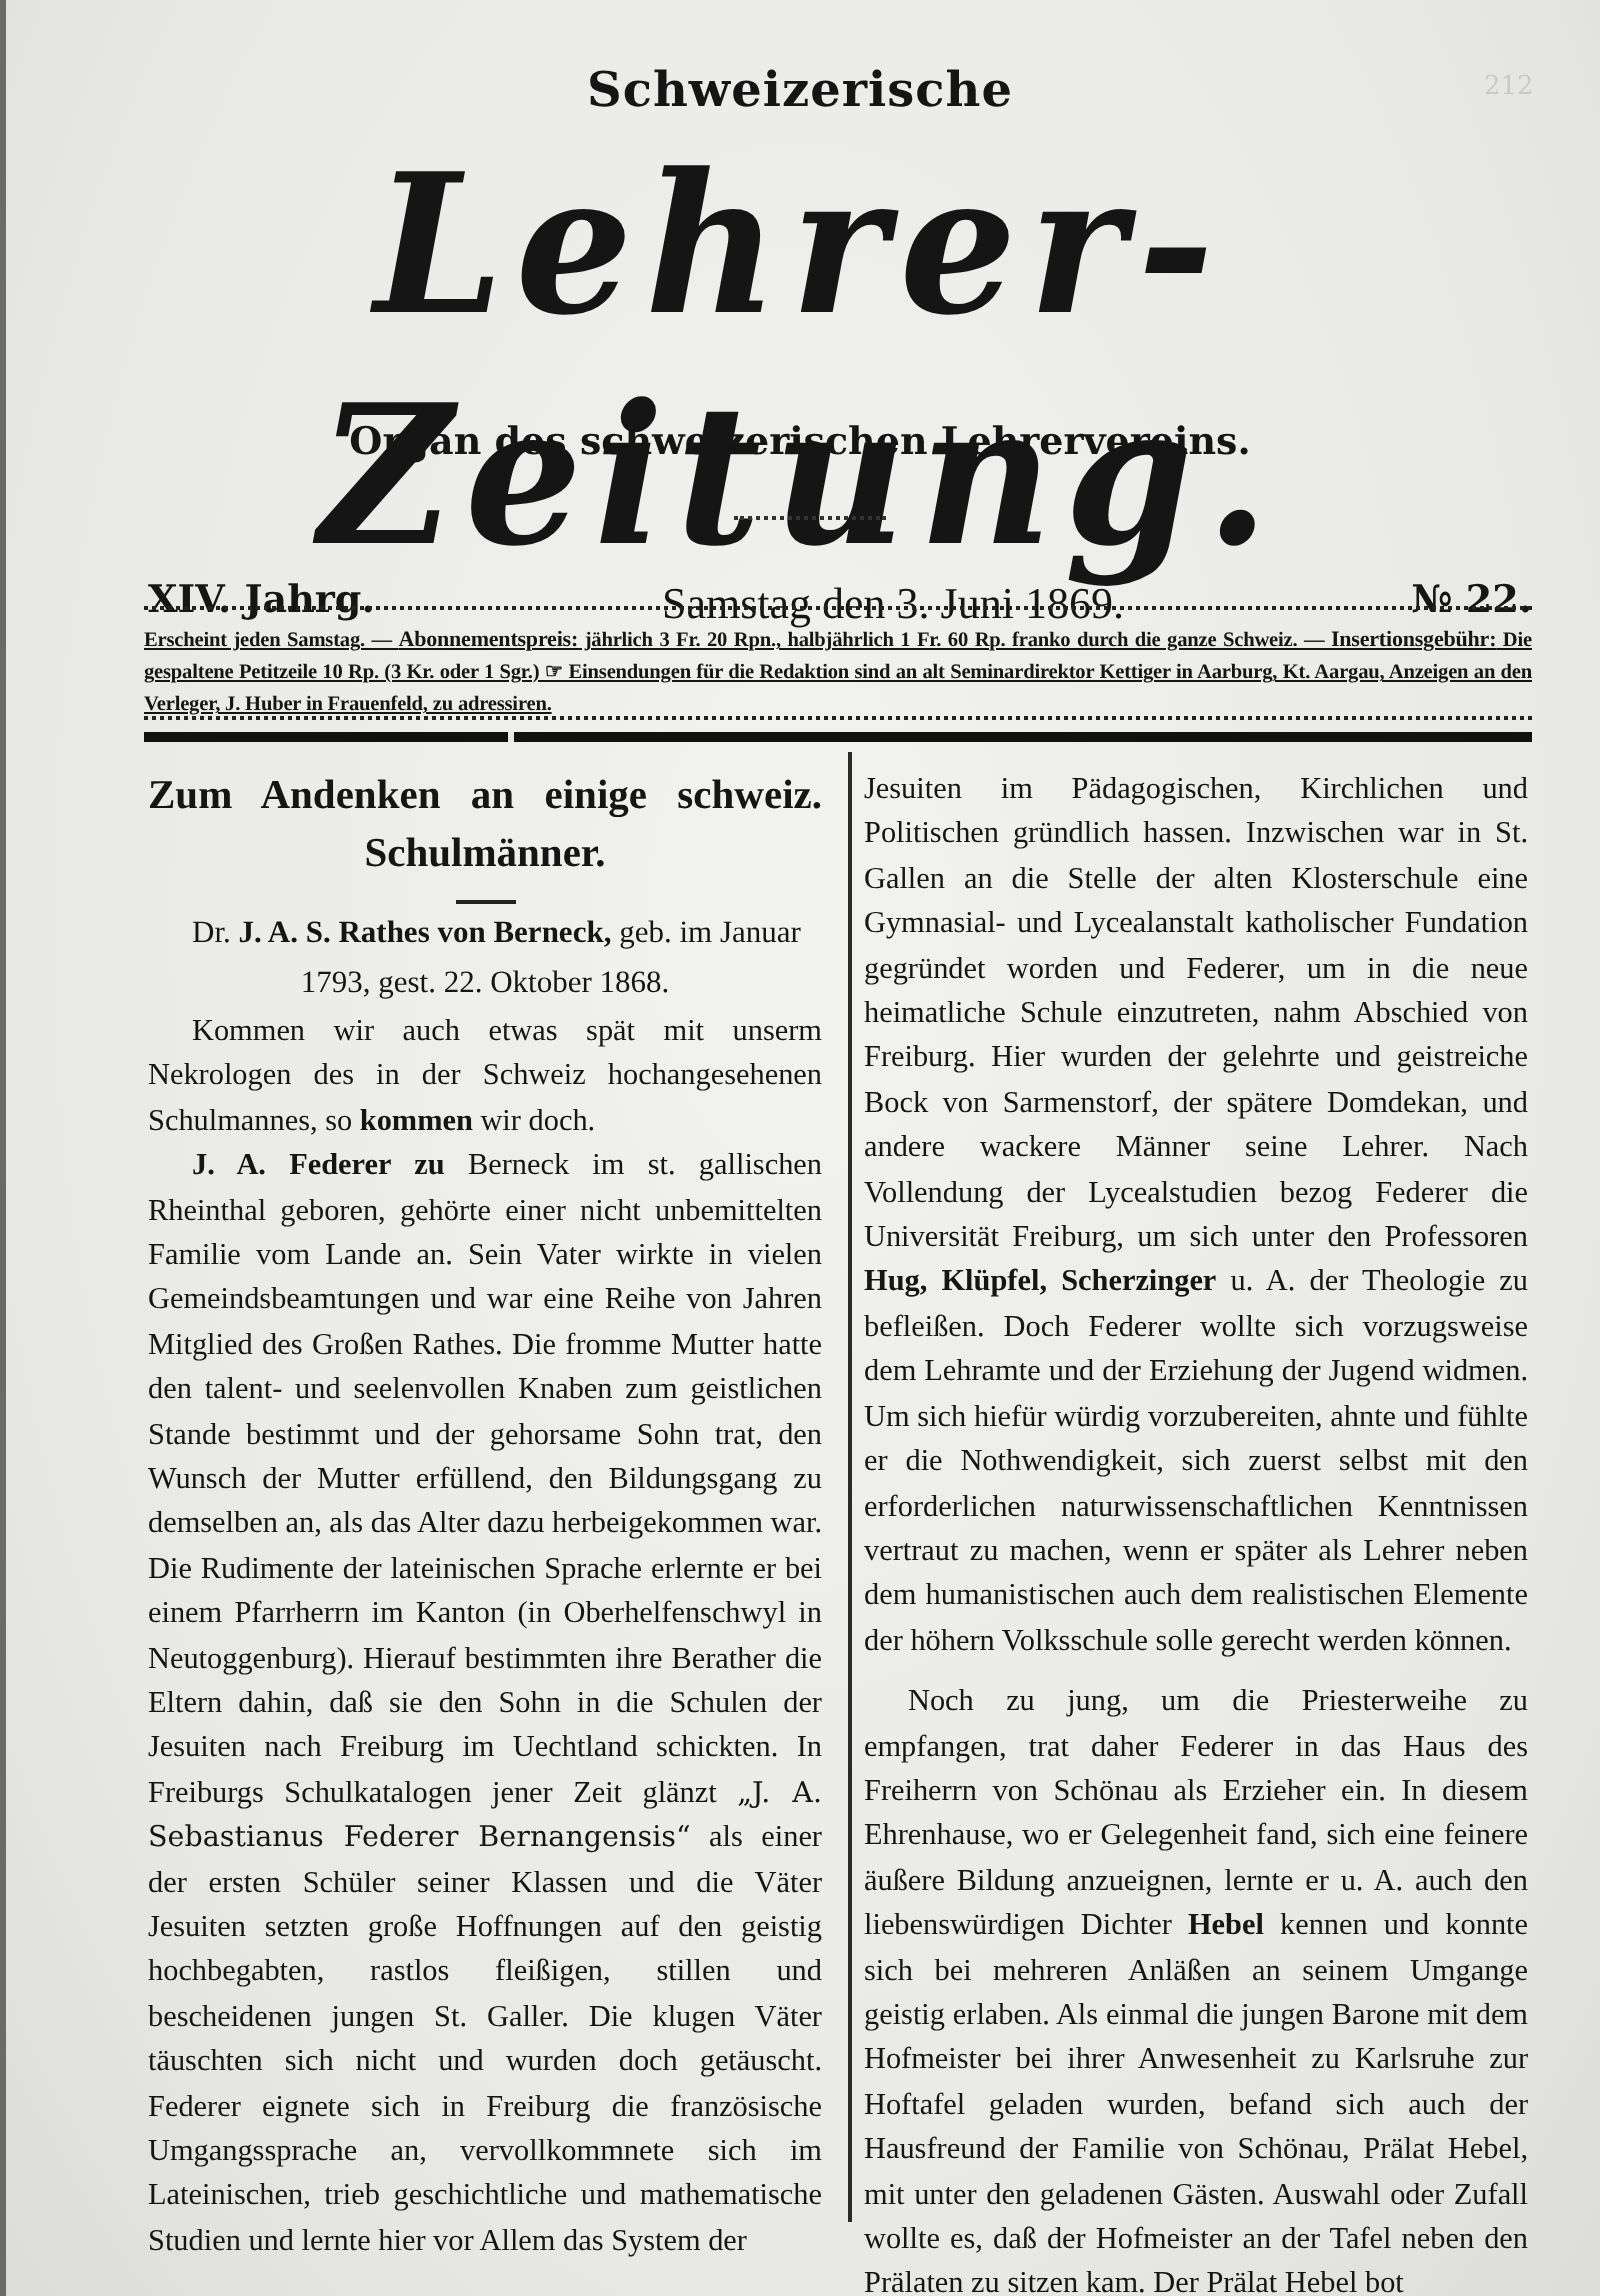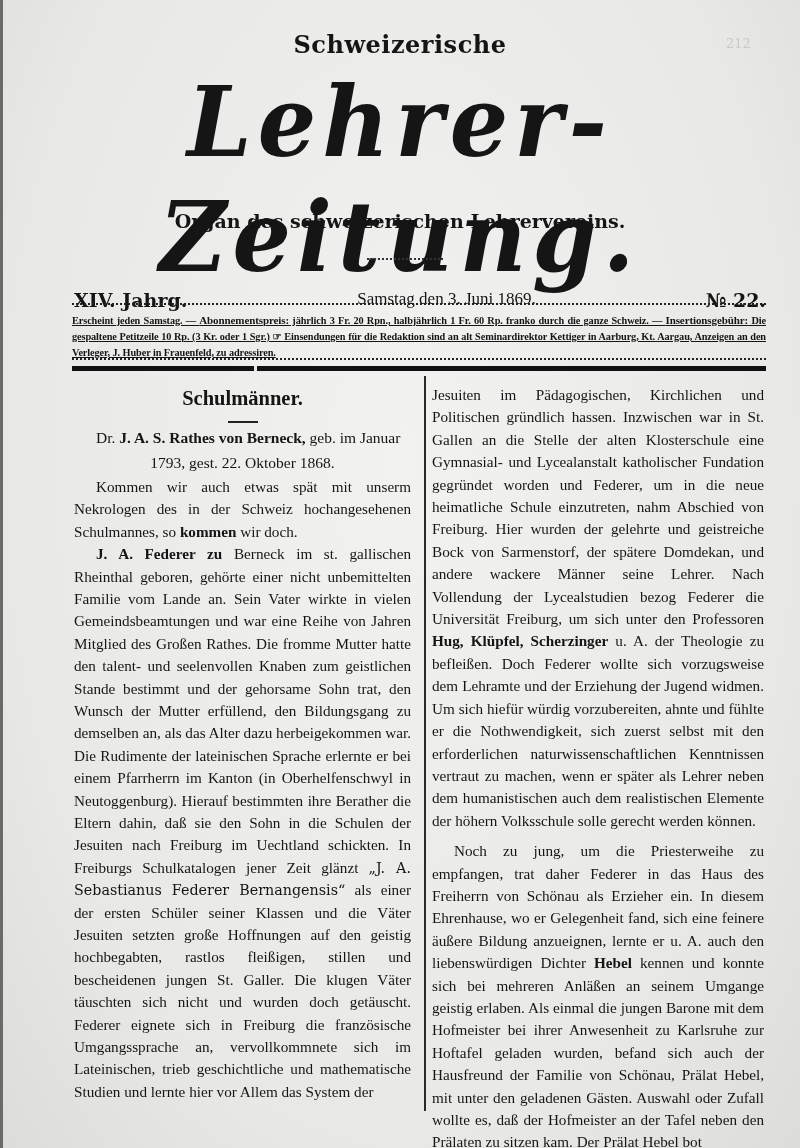--- a/index.html
+++ b/index.html
@@ -7,34 +7,34 @@
     width:800px; height:1148px; overflow:hidden;
     background:#ececea;
     font-family:"DejaVu Serif", serif;
     color:#151515;
     position:relative;
   }
   .page { position:absolute; left:0; top:0; width:800px; height:1148px;
     background: radial-gradient(ellipse at 50% 40%, #f2f2f0 0%, #e8e8e6 70%, #dcdcda 100%);
   }
   .left-edge { position:absolute; left:0; top:0; width:3px; height:1148px; background:#6a6a6a; }
-  .pagemark { position:absolute; left:726px; top:36px; font-size:13px; color:#c9c9c9; font-family:"DejaVu Serif", serif; }
+  .pagemark { position:absolute; left:742px; top:36px; font-size:13px; color:#c9c9c9; font-family:"DejaVu Serif", serif; }
   .kicker { position:absolute; left:0; width:800px; top:30px; text-align:center;
     font-family:"DejaVu Serif", serif; font-weight:bold; font-size:24px; letter-spacing:0.5px; }
   .masthead { position:absolute; left:0; width:800px; top:70px; text-align:center;
     font-family:"DejaVu Serif", serif; font-weight:bold; font-size:92px; line-height:110px;
     letter-spacing:6px; font-style:italic; transform:scaleY(1.05); }
   .subtitle { position:absolute; left:0; width:800px; top:210px; text-align:center;
     font-family:"DejaVu Serif", serif; font-weight:bold; font-size:19px; }
   .wavy-short { position:absolute; left:367px; top:258px; width:76px; height:3px;
     border-top:2px dotted #333; }
   .issue-row { position:absolute; left:74px; right:34px; top:289px; height:26px;
     display:flex; justify-content:space-between; align-items:flex-start; }
   .issue-year { font-weight:bold; font-size:19px; }
-  .issue-date { font-size:17px; font-family:"Liberation Serif", serif; }
+  .issue-date { font-size:22px; font-family:"Liberation Serif", serif; }
   .issue-num { font-weight:bold; font-size:19px; }
   .rule-wavy { position:absolute; left:72px; right:34px; height:3px; border-top:2px dotted #222; }
   .info { position:absolute; left:72px; right:34px; top:312px;
     font-family:"Liberation Serif", serif; font-size:10.3px; line-height:16px; font-weight:bold;
     text-align:justify; letter-spacing:-0.1px;text-decoration:underline; }
   .rule-thick { position:absolute; left:72px; right:34px; top:366px; height:5px; background:#111; }
   .rule-gap { position:absolute; left:254px; top:366px; width:3px; height:5px; background:#e8e8e6; }
   .col { position:absolute; top:384px; font-family:"Liberation Serif", serif;
     font-size:15.2px; line-height:22.4px; text-align:justify; }
   .col-left { left:74px; width:337px; }
@@ -73,20 +73,21 @@
     <span>Erscheint jeden Samstag. — </span><span class="b" style="font-size:11px">Abonnementspreis:</span><span> jährlich 3 Fr. 20 Rpn., halbjährlich 1 Fr. 60 Rp. franko durch die ganze Schweiz. — </span><span class="b" style="font-size:11px">Insertionsgebühr:</span><span> Die gespaltene Petitzeile 10 Rp. (3 Kr. oder 1 Sgr.) ☞ Einsendungen für die Redaktion sind an alt Seminardirektor Kettiger in Aarburg, Kt. Aargau, Anzeigen an den Verleger, J. Huber in Frauenfeld, zu adressiren.</span>
   </div>
   <div class="rule-wavy" style="top:358px"></div>
   <div class="rule-thick"></div>
   <div class="rule-gap"></div>
 
   <div class="col-divider"></div>
 
   <div class="col col-left">
     <div class="headline">
+      <div class="headline-line">Zum Andenken an einige schweiz.</div>
       <div>Schulmänner.</div>
     </div>
     <div class="short-rule"></div>
     <p class="byline"><span>Dr. </span><span class="b">J. A. S. Rathes von Berneck,</span><span> geb. im Januar</span></p>
     <p class="byline-2">1793, gest. 22. Oktober 1868.</p>
     <p class="para"><span>Kommen wir auch etwas spät mit unserm Nekrologen des in der Schweiz hochangesehenen Schulmannes, so </span><span class="b">kommen</span><span> wir doch.</span></p>
     <p class="para"><span class="b">J. A. Federer zu</span><span> Berneck im st. gallischen Rheinthal geboren, gehörte einer nicht unbemittelten Familie vom Lande an. Sein Vater wirkte in vielen Gemeindsbeamtungen und war eine Reihe von Jahren Mitglied des Großen Rathes. Die fromme Mutter hatte den talent- und seelenvollen Knaben zum geistlichen Stande bestimmt und der gehorsame Sohn trat, den Wunsch der Mutter erfüllend, den Bildungsgang zu demselben an, als das Alter dazu herbeigekommen war. Die Rudimente der lateinischen Sprache erlernte er bei einem Pfarrherrn im Kanton (in Oberhelfenschwyl in Neutoggenburg). Hierauf bestimmten ihre Berather die Eltern dahin, daß sie den Sohn in die Schulen der Jesuiten nach Freiburg im Uechtland schickten. In Freiburgs Schulkatalogen jener Zeit glänzt </span><span class="serif-roman">„J. A. Sebastianus Federer Bernangensis“</span><span> als einer der ersten Schüler seiner Klassen und die Väter Jesuiten setzten große Hoffnungen auf den geistig hochbegabten, rastlos fleißigen, stillen und bescheidenen jungen St. Galler. Die klugen Väter täuschten sich nicht und wurden doch getäuscht. Federer eignete sich in Freiburg die französische Umgangssprache an, vervollkommnete sich im Lateinischen, trieb geschichtliche und mathematische Studien und lernte hier vor Allem das System der</span></p>
   </div>
 
   <div class="col col-right">

